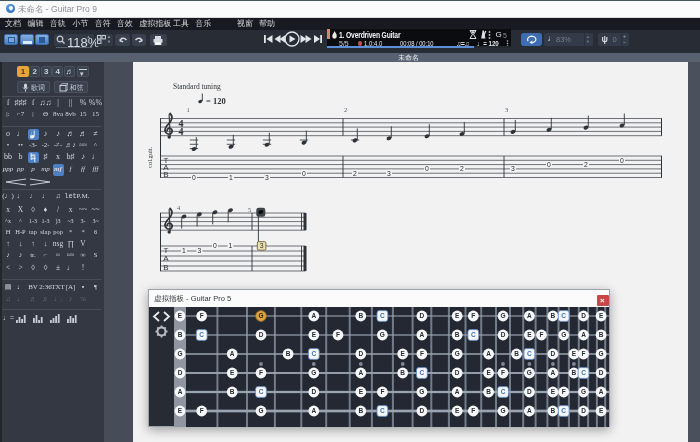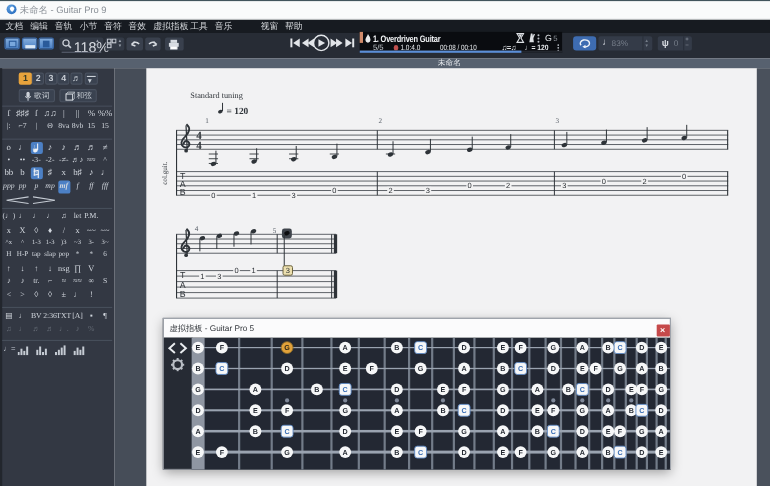--- a/index.html
+++ b/index.html
@@ -230,21 +230,21 @@
     <div style="position:absolute;left:95.5px;top:166px;font-size:7px;color:#d2d7de;line-height:1;white-space:nowrap;font-family:'Liberation Serif',serif;transform:translateX(-50%);text-align:center;font-style:italic;">fff</div>
     <svg class="abs" style="left:4px;top:178px" width="46" height="8">
       <path d="M22 1 L2 4 L22 7" fill="none" stroke="#c6ccd4" stroke-width="1"></path>
       <path d="M26 1 L46 4 L26 7" fill="none" stroke="#c6ccd4" stroke-width="1"></path>
     </svg>
     <div style="position:absolute;left:8px;top:193px;font-size:7px;color:#d2d7de;line-height:1;white-space:nowrap;font-family:'Liberation Serif',serif;transform:translateX(-50%);text-align:center;">(♩)</div>
     <div style="position:absolute;left:20.5px;top:193px;font-size:7px;color:#d2d7de;line-height:1;white-space:nowrap;font-family:'Liberation Serif',serif;transform:translateX(-50%);text-align:center;">♩</div>
     <div style="position:absolute;left:33px;top:193px;font-size:7px;color:#d2d7de;line-height:1;white-space:nowrap;font-family:'Liberation Serif',serif;transform:translateX(-50%);text-align:center;">♩</div>
     <div style="position:absolute;left:45.5px;top:193px;font-size:7px;color:#d2d7de;line-height:1;white-space:nowrap;font-family:'Liberation Serif',serif;transform:translateX(-50%);text-align:center;">♩</div>
     <div style="position:absolute;left:58px;top:193px;font-size:7px;color:#d2d7de;line-height:1;white-space:nowrap;font-family:'Liberation Serif',serif;transform:translateX(-50%);text-align:center;">♫</div>
-    <div style="position:absolute;left:70.5px;top:193px;font-size:7px;color:#d2d7de;line-height:1;white-space:nowrap;font-family:Liberation Serif, serif;transform:translateX(-50%);text-align:right;">let</div>
+    <div style="position:absolute;left:70.5px;top:193px;font-size:7px;color:#d2d7de;line-height:1;white-space:nowrap;font-family:Liberation Mono, monospace;transform:translateX(-50%);text-align:right;">let</div>
     <div style="position:absolute;left:83px;top:193px;font-size:7px;color:#d2d7de;line-height:1;white-space:nowrap;font-family:'Liberation Serif',serif;transform:translateX(-50%);text-align:center;">P.M.</div>
     <div style="position:absolute;left:8px;top:206px;font-size:7.5px;color:#d2d7de;line-height:1;white-space:nowrap;font-family:'Liberation Serif',serif;transform:translateX(-50%);text-align:center;">x</div>
     <div style="position:absolute;left:20.5px;top:206px;font-size:7.5px;color:#d2d7de;line-height:1;white-space:nowrap;font-family:'Liberation Serif',serif;transform:translateX(-50%);text-align:center;">X</div>
     <div style="position:absolute;left:33px;top:206px;font-size:7.5px;color:#d2d7de;line-height:1;white-space:nowrap;font-family:'Liberation Serif',serif;transform:translateX(-50%);text-align:center;">◊</div>
     <div style="position:absolute;left:45.5px;top:206px;font-size:7.5px;color:#d2d7de;line-height:1;white-space:nowrap;font-family:'Liberation Serif',serif;transform:translateX(-50%);text-align:center;">♦</div>
     <div style="position:absolute;left:58px;top:206px;font-size:7.5px;color:#d2d7de;line-height:1;white-space:nowrap;font-family:'Liberation Serif',serif;transform:translateX(-50%);text-align:center;">/</div>
     <div style="position:absolute;left:70.5px;top:206px;font-size:7.5px;color:#d2d7de;line-height:1;white-space:nowrap;font-family:'Liberation Serif',serif;transform:translateX(-50%);text-align:center;">x</div>
     <div style="position:absolute;left:83px;top:206px;font-size:7.5px;color:#d2d7de;line-height:1;white-space:nowrap;font-family:'Liberation Serif',serif;transform:translateX(-50%);text-align:center;">~~</div>
     <div style="position:absolute;left:95.5px;top:206px;font-size:7.5px;color:#d2d7de;line-height:1;white-space:nowrap;font-family:'Liberation Serif',serif;transform:translateX(-50%);text-align:center;">~~</div>
     <div style="position:absolute;left:8px;top:218px;font-size:6px;color:#d2d7de;line-height:1;white-space:nowrap;font-family:'Liberation Serif',serif;transform:translateX(-50%);text-align:center;">^x</div>

